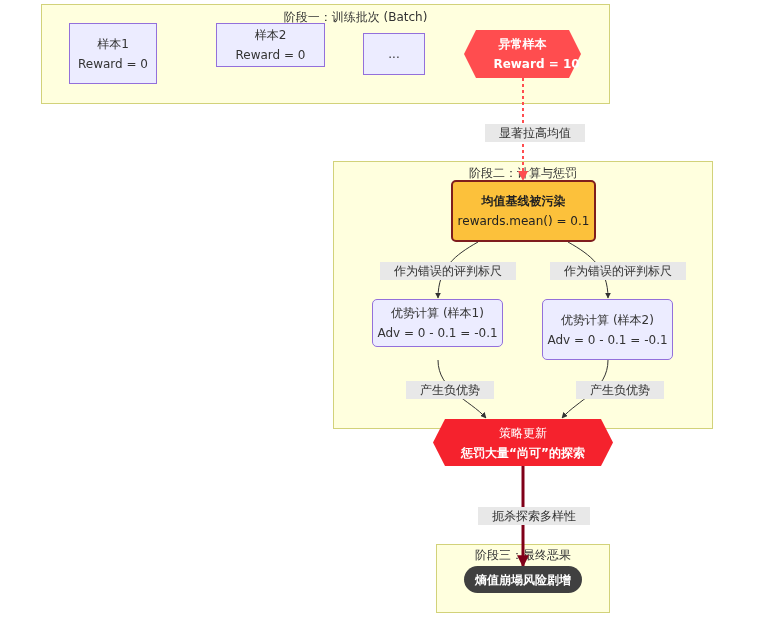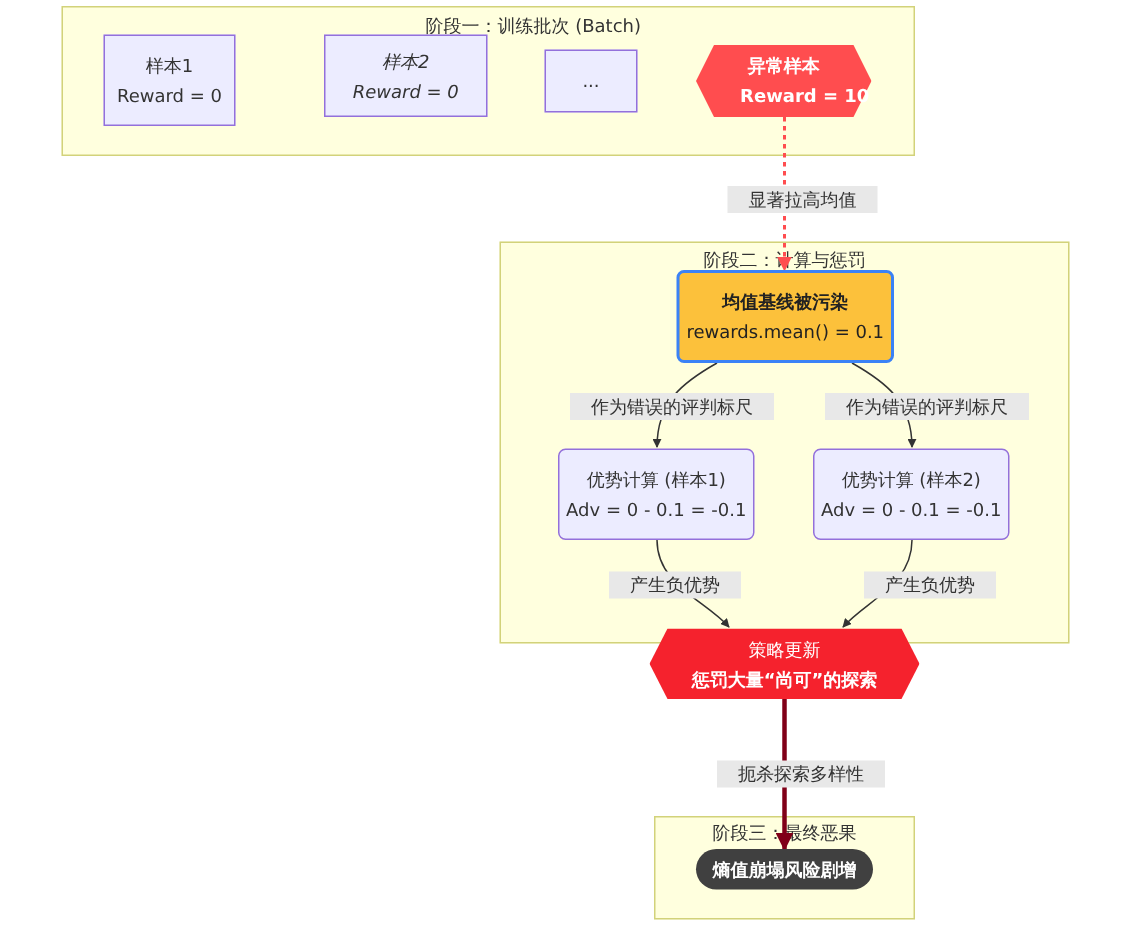--- a/index.html
+++ b/index.html
@@ -4,21 +4,21 @@
 <style>
   html, body { margin:0; padding:0; background:#ffffff; }
   body { width:760px; height:618px; position:relative; overflow:hidden;
          font-family:"DejaVu Sans","Liberation Sans",sans-serif; color:#333; }
   .cluster { position:absolute; background:#ffffde; border:1px solid #d2d27a; box-sizing:border-box; }
   .cluster-title { position:absolute; left:0; right:0; text-align:center; font-size:12px; color:#333; }
   .node { position:absolute; box-sizing:border-box; display:flex; flex-direction:column;
           align-items:center; justify-content:center; text-align:center; font-size:12px; line-height:20px; }
   .plain { background:#ececff; border:1px solid #9370db; color:#333; }
   .plain.r { border-radius:5px; }
-  .orange { background:#fcc13b; border:2px solid #3b82f6; border-radius:5px; color:#222; }
+  .orange { background:#fcc13b; border:2px solid #7f1d1d; border-radius:5px; color:#222; }
   .orange .l1 { font-weight:bold; font-size:12px; }
   .hex { color:#fff; font-weight:bold; }
   .pill { background:#404040; color:#fff; border-radius:16px; font-weight:bold; font-size:12px; }
   .elabel { position:absolute; background:#e8e8e8; font-size:12px; padding:1px 14px; line-height:16px; color:#333; white-space:nowrap; }
   svg.edges { position:absolute; left:0; top:0; }
 </style>
 </head>
 <body>
 
 <div class="cluster" style="left:41px;top:4px;width:569px;height:100px;">
@@ -55,40 +55,40 @@
 <div class="elabel" style="left:380px;top:262px;">作为错误的评判标尺</div>
 <div class="elabel" style="left:550px;top:262px;">作为错误的评判标尺</div>
 <div class="elabel" style="left:406px;top:381px;">产生负优势</div>
 <div class="elabel" style="left:576px;top:381px;">产生负优势</div>
 <div class="elabel" style="left:478px;top:507px;">扼杀探索多样性</div>
 
 <div class="node plain" style="left:69px;top:23px;width:88px;height:61px;">
   <div>样本1</div>
   <div>Reward = 0</div>
 </div>
-<div class="node plain" style="left:216px;top:23px;width:109px;height:55px;font-style:italic;">
+<div class="node plain" style="left:216px;top:23px;width:109px;height:44px;">
   <div>样本2</div>
   <div>Reward = 0</div>
 </div>
 <div class="node plain" style="left:363px;top:33px;width:62px;height:42px;">
   <div>...</div>
 </div>
 <div class="node hex" style="left:464px;top:30px;width:117px;height:48px;">
   <svg width="117" height="48" style="position:absolute;left:0;top:0;">
     <polygon points="12,0 105,0 117,24 105,48 12,48 0,24" fill="#ff4d4f"></polygon>
   </svg>
   <div style="position:relative;">异常样本</div>
   <div style="position:relative;margin-left:28px;">Reward = 10</div>
 </div>
 
 <div class="node orange" style="left:451px;top:180px;width:145px;height:62px;">
   <div class="l1">均值基线被污染</div>
   <div>rewards.mean() = 0.1</div>
 </div>
-<div class="node plain r" style="left:372px;top:299px;width:131px;height:61px;">
+<div class="node plain r" style="left:372px;top:299px;width:131px;height:48px;">
   <div>优势计算 (样本1)</div>
   <div>Adv = 0 - 0.1 = -0.1</div>
 </div>
 <div class="node plain r" style="left:542px;top:299px;width:131px;height:61px;">
   <div>优势计算 (样本2)</div>
   <div>Adv = 0 - 0.1 = -0.1</div>
 </div>
 <div class="node hex" style="left:433px;top:419px;width:180px;height:47px;">
   <svg width="180" height="47" style="position:absolute;left:0;top:0;">
     <polygon points="12,0 168,0 180,23.5 168,47 12,47 0,23.5" fill="#f5222d"></polygon>

